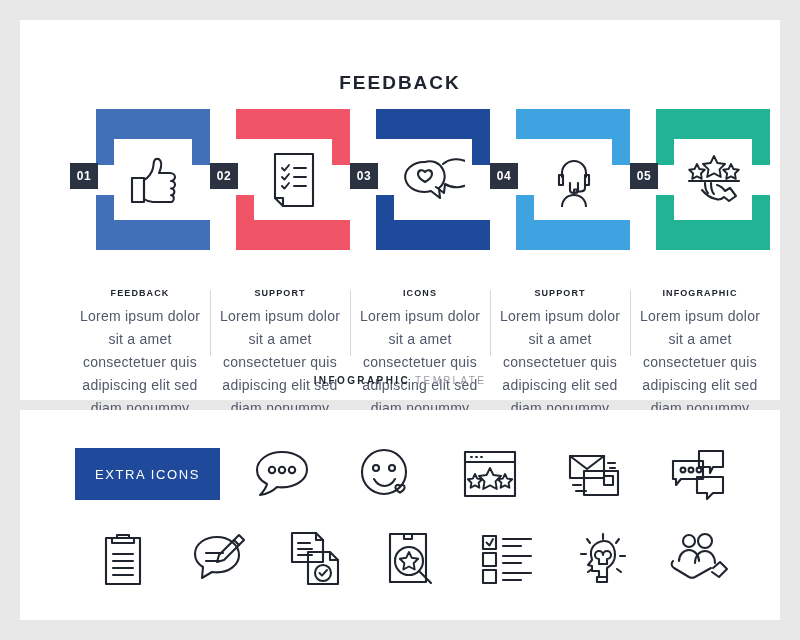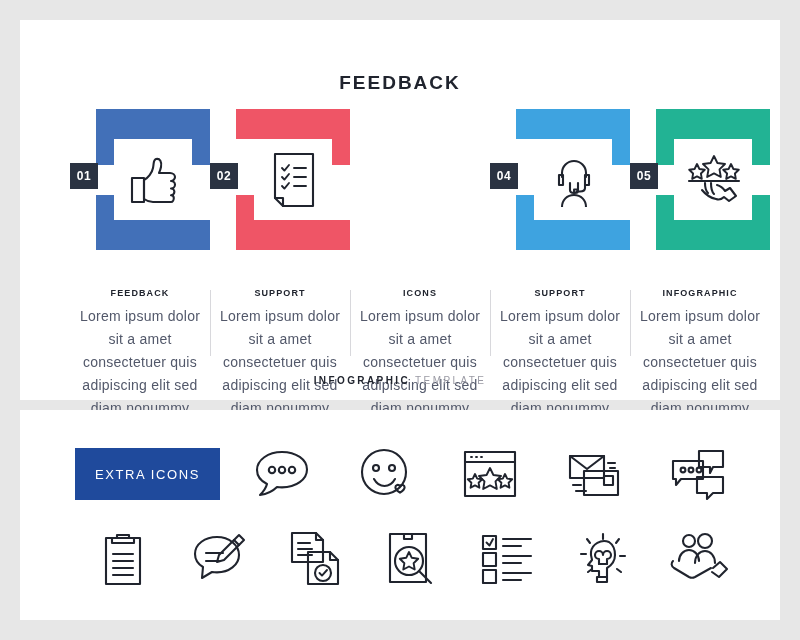--- a/index.html
+++ b/index.html
@@ -140,20 +140,34 @@
             <path class="ln" d="M4 2h38v52H12L4 46z"></path>
             <path class="ln" d="M12 54v-8H4"></path>
             <path class="ln-t" d="M11 16l2.4 2.6L18 13"></path>
             <path class="ln-t" d="M11 25l2.4 2.6L18 22"></path>
             <path class="ln-t" d="M11 34l2.4 2.6L18 31"></path>
             <path class="ln-t" d="M23 16h12M23 25h12M23 34h12"></path>
           </svg>
         </div>
       </div>
 
+      <div class="step s2">
+        <div class="brk brk-top" style="background: rgb(31, 74, 156);"></div>
+        <div class="brk brk-top-leg-r" style="background: rgb(31, 74, 156);"></div>
+        <div class="brk brk-bot" style="background: rgb(31, 74, 156);"></div>
+        <div class="brk brk-bot-leg" style="background: rgb(31, 74, 156);"></div>
+        <div class="badge">03</div>
+        <div class="icon-wrap">
+          <svg width="62" height="52" viewBox="0 0 62 52">
+            <path class="ln" d="M40 10a18 14 0 1 1 2 20l-1 9-8-6"></path>
+            <path class="ln" d="M22 8a19 15 0 1 0 6 29l9 7-1-10A15 15 0 0 0 22 8z"></path>
+            <path class="ln" d="M22 18c-2.5-3-7-2-7 2 0 4 7 8 7 8s7-4 7-8c0-4-4.5-5-7-2z"></path>
+          </svg>
+        </div>
+      </div>
 
       <div class="step s3">
         <div class="brk brk-top" style="background: rgb(62, 163, 224);"></div>
         <div class="brk brk-top-leg-r" style="background: rgb(62, 163, 224);"></div>
         <div class="brk brk-bot" style="background: rgb(62, 163, 224);"></div>
         <div class="brk brk-bot-leg" style="background: rgb(62, 163, 224);"></div>
         <div class="badge">04</div>
         <div class="icon-wrap">
           <svg width="56" height="54" viewBox="0 0 56 54">
             <path class="ln" d="M16 24v-4a12 12 0 0 1 24 0v4"></path>

